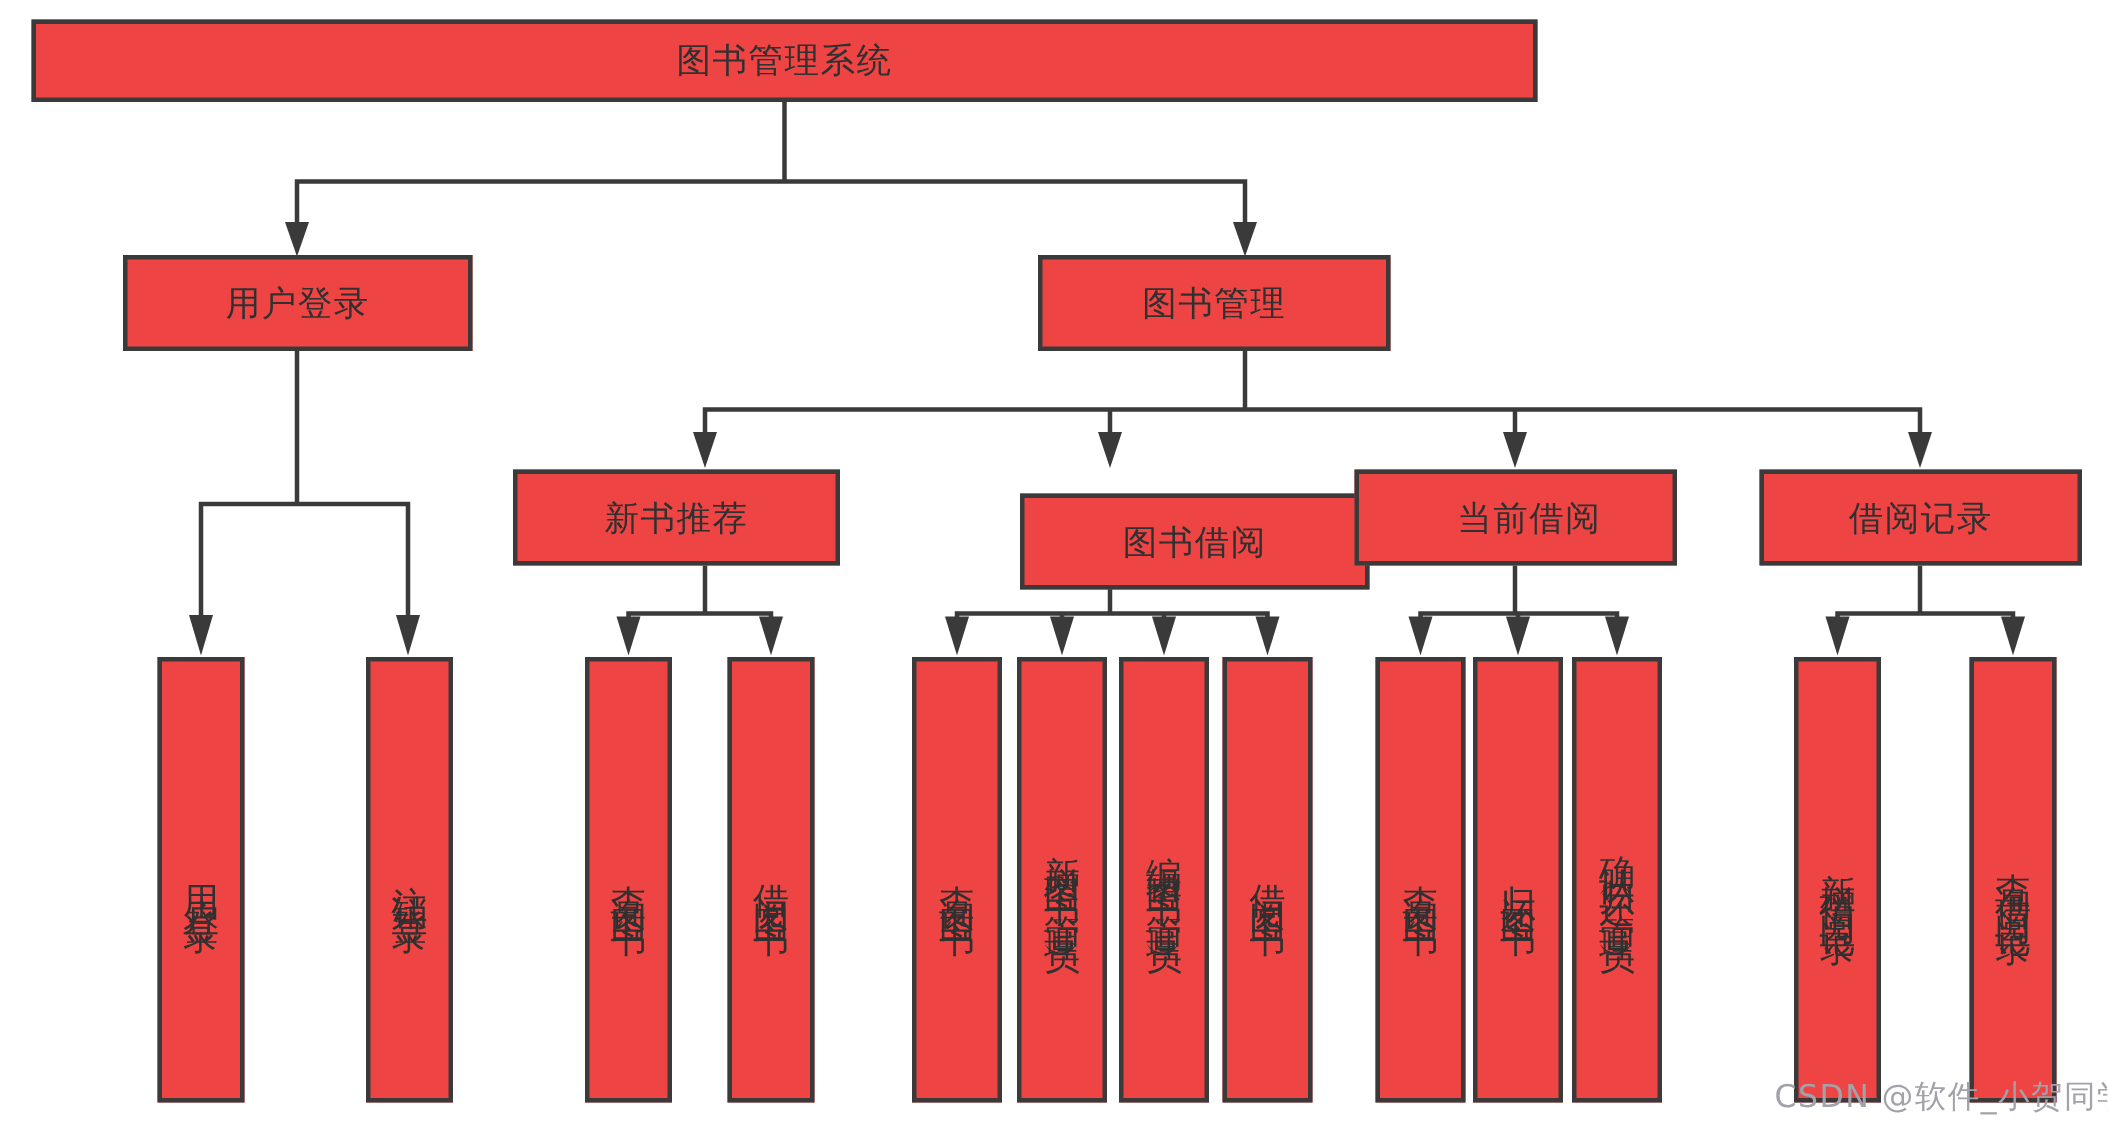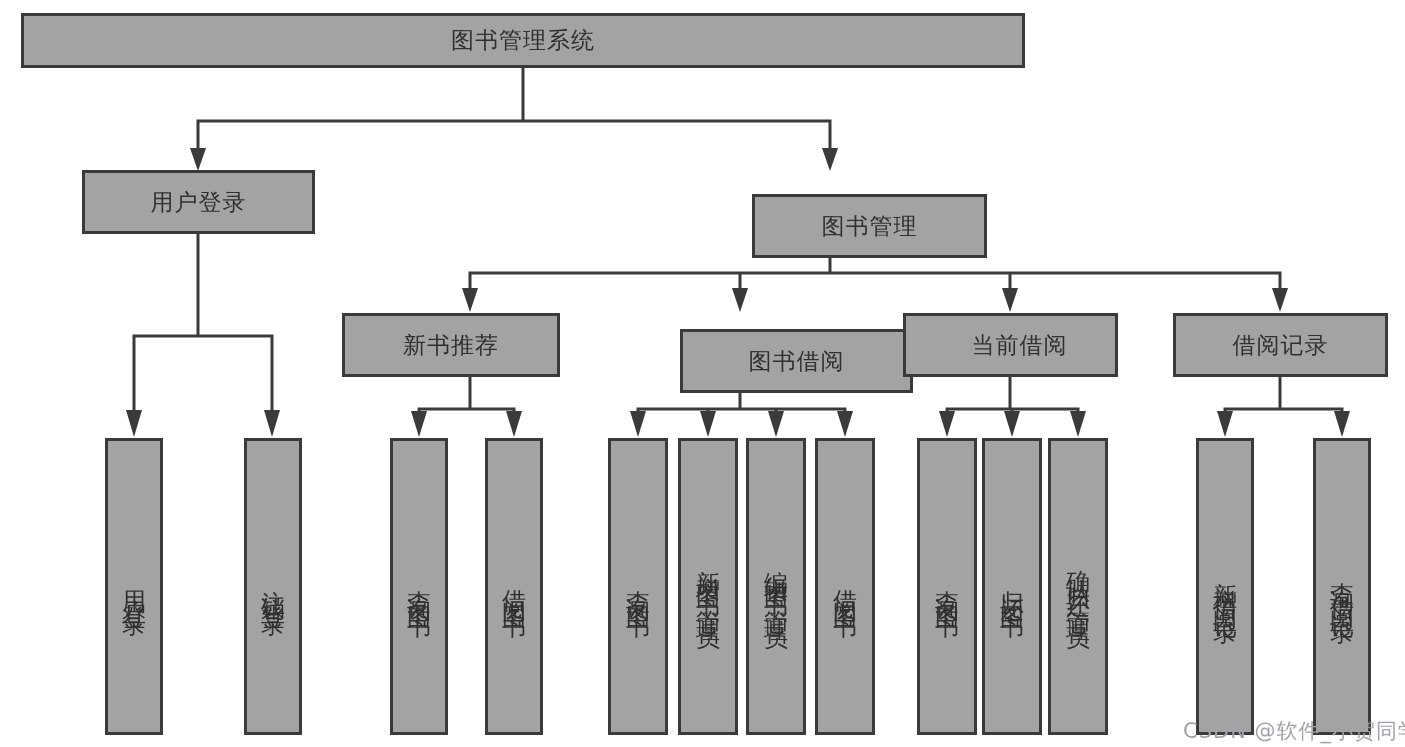--- a/index.html
+++ b/index.html
@@ -15,21 +15,21 @@
   #wires {
     position: absolute;
     left: 0; top: 0;
     width: 1405px; height: 747px;
     pointer-events: none;
   }
   .box {
     position: absolute;
     box-sizing: border-box;
     border: 3px solid #3a3a3a;
-    background: #a3a3a3;
+    background: #ef4444;
     display: flex;
     align-items: center;
     justify-content: center;
   }
   .box.h span {
     font-size: 23px;
     letter-spacing: 1px;
     white-space: nowrap;
   }
   .box.v span {
@@ -106,21 +106,21 @@
     </g>
   </svg>
 
   <div class="box h" style="left:21px; top:13px; width:1004px; height:55px;">
     <span>图书管理系统</span>
   </div>
 
   <div class="box h" style="left:82px; top:170px; width:233px; height:64px;">
     <span>用户登录</span>
   </div>
-  <div class="box h" style="left:752px; top:170px; width:235px; height:64px;margin-top:24px;">
+  <div class="box h" style="left:692px; top:170px; width:235px; height:64px;">
     <span>图书管理</span>
   </div>
 
   <div class="box h" style="left:342px; top:313px; width:218px; height:64px;">
     <span>新书推荐</span>
   </div>
   <div class="box h" style="left:633px; top:329px; width:233px; height:64px;margin-left:47px;">
     <span>图书借阅</span>
   </div>
   <div class="box h" style="left:903px; top:313px; width:215px; height:64px;padding-left:18px;">

